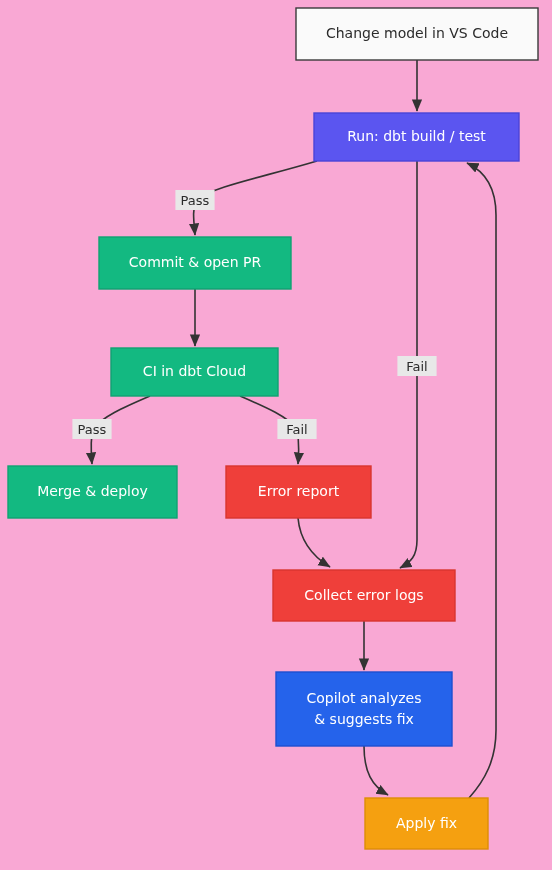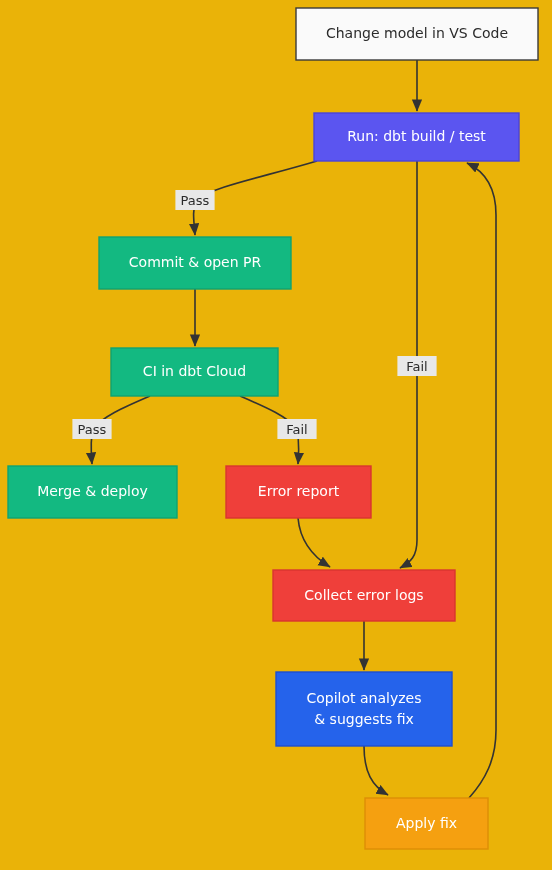--- a/index.html
+++ b/index.html
@@ -50,21 +50,21 @@
     font-family: "DejaVu Sans", sans-serif;
     font-size: 13px;
     fill: #2b2b2b;
     text-anchor: middle;
     dominant-baseline: middle;
   }
 </style>
 </head>
 <body style="background: rgb(76, 101, 112);">
 
-<div id="flowchart-root" style="background: #eab308; text-align: center;">
+<div id="flowchart-root" style="background: #f9a8d4; text-align: center;">
   <svg class="diagram" viewBox="0 0 552 870">
     <defs>
       <marker id="arrowhead" markerWidth="9" markerHeight="9" refX="7.2" refY="3.2" orient="auto" markerUnits="strokeWidth">
         <path d="M0,0 L0,6.4 L7.6,3.2 z" fill="#333333"></path>
       </marker>
     </defs>
     <g id="edges-layer">
         <path class="edge-path" d="M 417,60 L 417,111" stroke="#333333" marker-end="url(#arrowhead)"></path>
         <path class="edge-path" d="M 317,161 C 260,178 215,186 196,200 C 192,210 194,222 195,235" stroke="#333333" marker-end="url(#arrowhead)"></path>
         <path class="edge-path" d="M 195,289 L 195,346" stroke="#333333" marker-end="url(#arrowhead)"></path>

